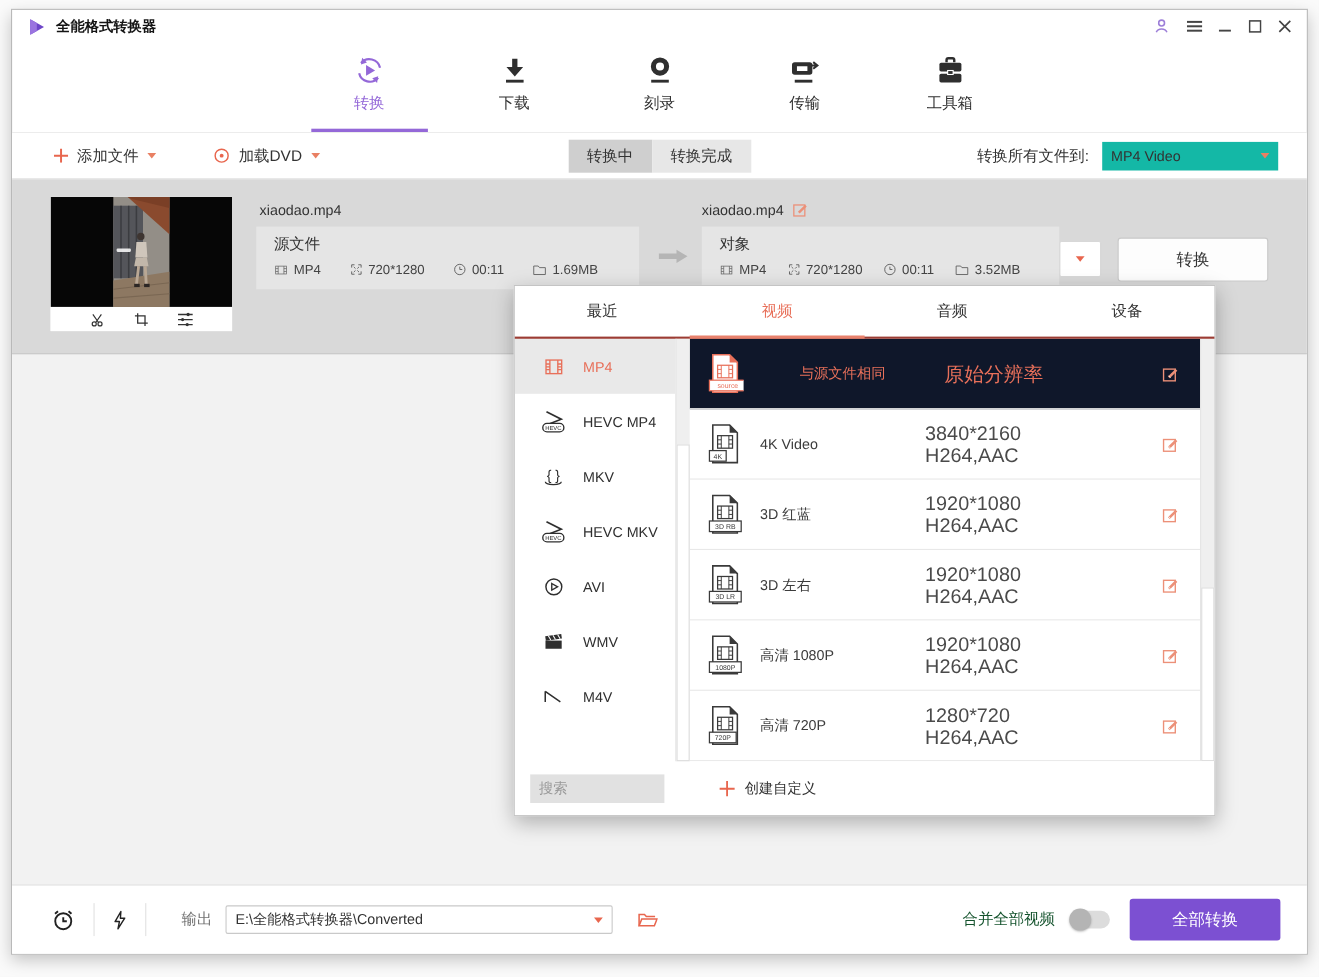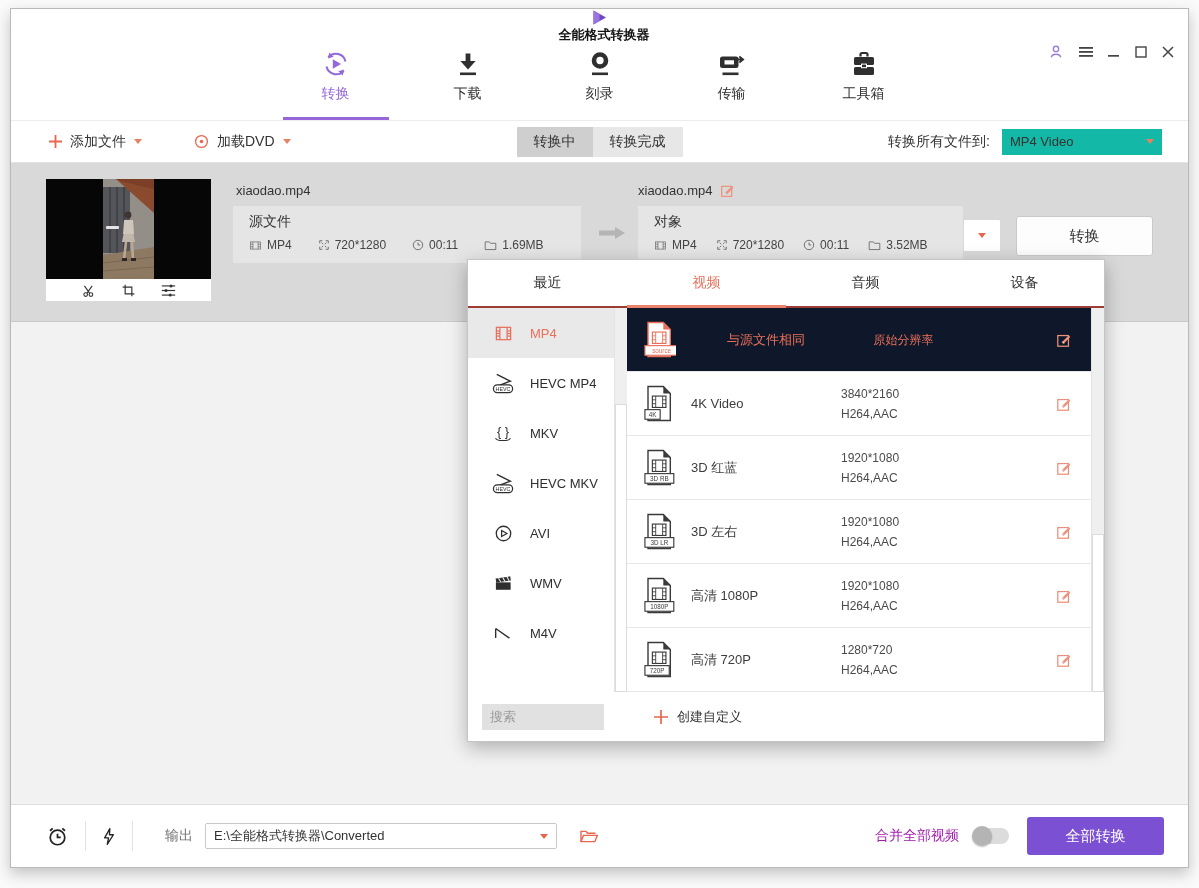--- a/index.html
+++ b/index.html
@@ -13,21 +13,21 @@
   .caret{width:0;height:0;border-left:4px solid transparent;border-right:4px solid transparent;border-top:5px solid #e98063;display:inline-block;}
 
   
   #window{
     position:absolute;left:10px;top:8px;width:1179px;height:860px;
     background:#fff;border:1px solid #b9b9b9;box-sizing:border-box;
     box-shadow:0 6px 14px rgba(0,0,0,.22);
   }
 
   
-  .titlebar{position:absolute;left:0;top:0;right:0;height:30px;display:flex;align-items:center;padding:0 14px;box-sizing:border-box;flex-direction:column;}
+  .titlebar{position:absolute;left:0;top:0;right:0;height:30px;display:flex;align-items:center;padding:0 14px;box-sizing:border-box;}
   .app-title{font-size:13px;font-weight:bold;color:#141414;margin-left:9px;}
   .win-controls{margin-left:auto;display:flex;align-items:center;gap:15px;}
   .win-controls .ic{cursor:pointer;}
 
   
   .nav{position:absolute;top:30px;left:0;right:0;height:82px;border-bottom:1px solid #ececec;display:flex;justify-content:center;gap:26px;padding-top:9px;box-sizing:border-box;}
   .nav-tab{width:106px;height:72px;position:relative;display:flex;flex-direction:column;align-items:center;color:#2f2f2f;cursor:pointer;}
   .nav-tab .nav-ic{height:32px;}
   .nav-label{font-size:14px;margin-top:5px;}
   .nav-tab.active{color:#9468d8;}
@@ -87,39 +87,39 @@
   .fmt-item.selected{background:#e9e9e9;color:#e8705a;}
   .fmt-item.selected .ic{color:#e8705a;}
   .fmt-scroll{width:13px;background:#efefef;border-left:1px solid #e4e4e4;position:relative;box-sizing:border-box;cursor:pointer;}
   .fmt-scroll .sthumb{position:absolute;left:0;right:0;top:96px;bottom:0;background:#fff;border:1px solid #dcdcdc;box-sizing:border-box;}
   .preset-list{flex:1;position:relative;overflow:hidden;padding-right:13px;}
   .preset-row{height:64px;border-bottom:1px solid #e8e8e8;display:flex;align-items:center;box-sizing:border-box;position:relative;cursor:pointer;color:#3c3c3c;}
   .preset-row.selected{background:#0f172a;color:#e8705a;text-align:center;}
   .preset-row .doc{margin-left:14px;color:#3a3a3a;}
   .preset-row.selected .doc{color:#e8705a;}
   .p-name{margin-left:15px;width:150px;font-size:13px;}
-  .p-specs{width:125px;font-size:12px;line-height:20px;color:#4a4a4a;}
+  .p-specs{width:125px;font-size:18px;line-height:20px;color:#4a4a4a;}
   .preset-row.selected .p-specs{color:#e8705a;}
   .p-edit{position:absolute;right:19px;color:#ec9078;cursor:pointer;}
   .preset-scroll{position:absolute;right:0;top:0;bottom:0;width:13px;background:#efefef;border-left:1px solid #e4e4e4;box-sizing:border-box;cursor:pointer;}
   .preset-scroll .sthumb{position:absolute;top:226px;bottom:0;left:0;right:0;background:#fff;border:1px solid #dcdcdc;box-sizing:border-box;}
   .pfoot{position:absolute;bottom:0;left:0;right:0;height:49px;display:flex;align-items:center;}
   .search-input{margin-left:14px;width:122px;height:26px;background:#e1e1e1;border:none;outline:none;font-size:13px;padding:0 8px;box-sizing:border-box;color:#555;font-family:inherit;}
   .search-input::placeholder{color:#999;}
   .create-custom{margin-left:50px;display:flex;align-items:center;gap:9px;font-size:13px;color:#333;cursor:pointer;}
 
   
   .footer{position:absolute;left:0;right:0;bottom:0;height:63px;background:#fff;border-top:1px solid #ddd;display:flex;align-items:center;padding:0 24px 0 35px;box-sizing:border-box;}
   .footer .vsep{width:1px;height:30px;background:#e2e2e2;margin:0 16px;}
   .ft-label{font-size:14px;color:#737373;margin-left:16px;}
   .path-wrap{position:relative;margin-left:12px;}
   .path-input{width:352px;height:26px;border:1px solid #c9c9c9;border-radius:2px;font-size:13px;color:#333;padding:0 24px 0 8px;box-sizing:border-box;background:#fff;outline:none;font-family:inherit;}
   .path-wrap .caret{position:absolute;right:9px;top:11px;border-top-color:#e8664e;}
   .ft-folder{margin-left:22px;color:#e8664e;cursor:pointer;}
-  .merge-label{margin-left:auto;font-size:14px;color:#a21caf;}
+  .merge-label{margin-left:auto;font-size:14px;color:#14532d;}
   .toggle{width:36px;height:16px;background:#dcdcdc;border-radius:9px;position:relative;margin:0 18px 0 14px;cursor:pointer;}
   .toggle .knob{position:absolute;left:-1px;top:-2px;width:20px;height:20px;border-radius:50%;background:#b4b4b4;box-shadow:0 1px 2px rgba(0,0,0,.25);}
   .convert-all-btn{width:137px;height:38px;background:#7c50d2;border:none;border-radius:3px;color:#fff;font-size:15px;display:flex;align-items:center;justify-content:center;cursor:pointer;font-family:inherit;}
 </style>
 </head>
 <body>
 
 <div id="window">
 
   <div class="titlebar">

